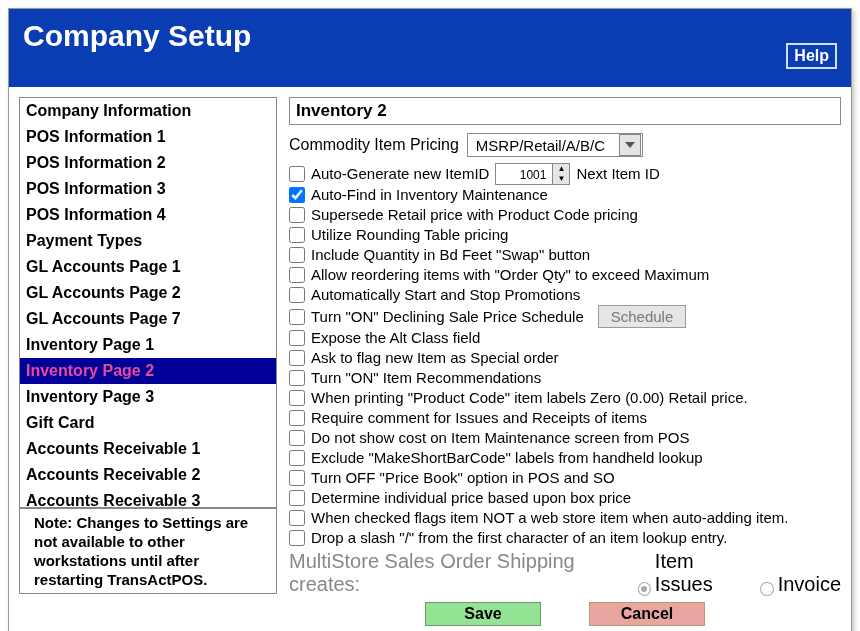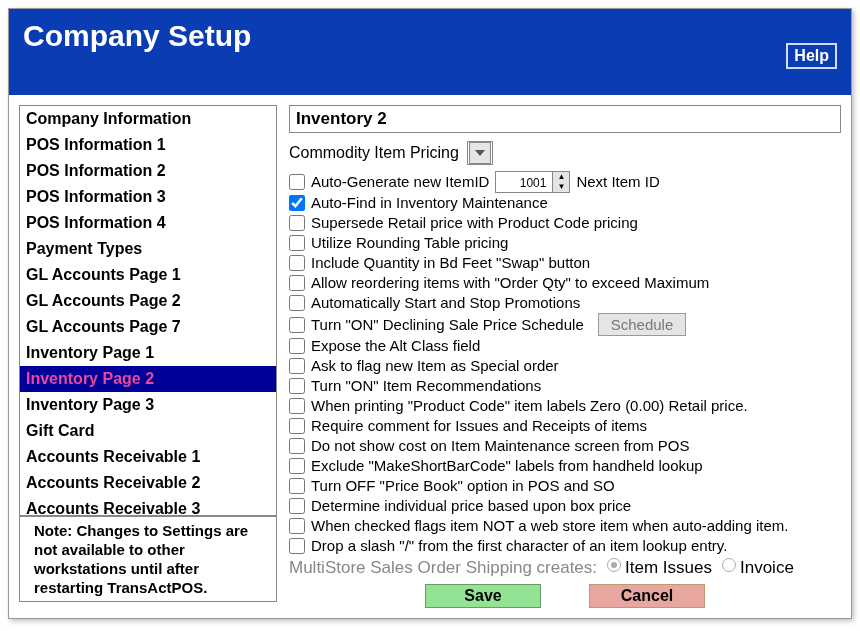--- a/index.html
+++ b/index.html
@@ -13,21 +13,21 @@
   }
   .window {
     width: 844px;
     border: 1px solid #999;
     box-shadow: 2px 2px 5px rgba(0,0,0,0.25);
     background: #fff;
   }
   .titlebar {
     background: #0a3cb4;
     color: #fff;
-    padding: 10px 14px 26px 14px;
+    padding: 10px 14px 18px 14px;
     display: flex;
     align-items: flex-start;
     justify-content: space-between;
   }
   .titlebar h1 {
     margin: 0;
     font-size: 30px;
     font-weight: bold;
   }
   .help-btn {
@@ -170,22 +170,22 @@
   .sched-btn {
     margin-left: 14px;
     padding: 2px 12px;
     background: #e5e5e5;
     border: 1px solid #999;
     color: #777;
     font-size: 15px;
   }
   .multistore {
     display: flex;
-    align-items: flex-start;
-    font-size: 17px;
+    align-items: flex-end;
+    font-size: 20px;
     color: #888;
     margin-top: 2px;
   }
   .radio-dot {
     width: 14px;
     height: 14px;
     border: 1px solid #aaa;
     border-radius: 50%;
     margin: 0 4px 0 10px;
     display: inline-flex;
@@ -245,20 +245,21 @@
         </div>
       <div class="note">Note: Changes to Settings are not available to other workstations until after restarting TransActPOS.</div>
     </div>
 
     <div class="right">
       <div class="section-header">Inventory 2</div>
 
       <div class="row">
         <span class="label">Commodity Item Pricing</span>
         <div class="dropdown">
+          <span class="dropdown-text">MSRP/Retail/A/B/C</span>
           <span class="dropdown-btn">
             <svg viewBox="0 0 10 6">
                 <path d="M0 0 L10 0 L5 6 Z" fill="#555"></path>
               </svg>
           </span>
         </div>
       </div>
 
       <div class="checklist" id="checklist">
           <div class="check-row">

